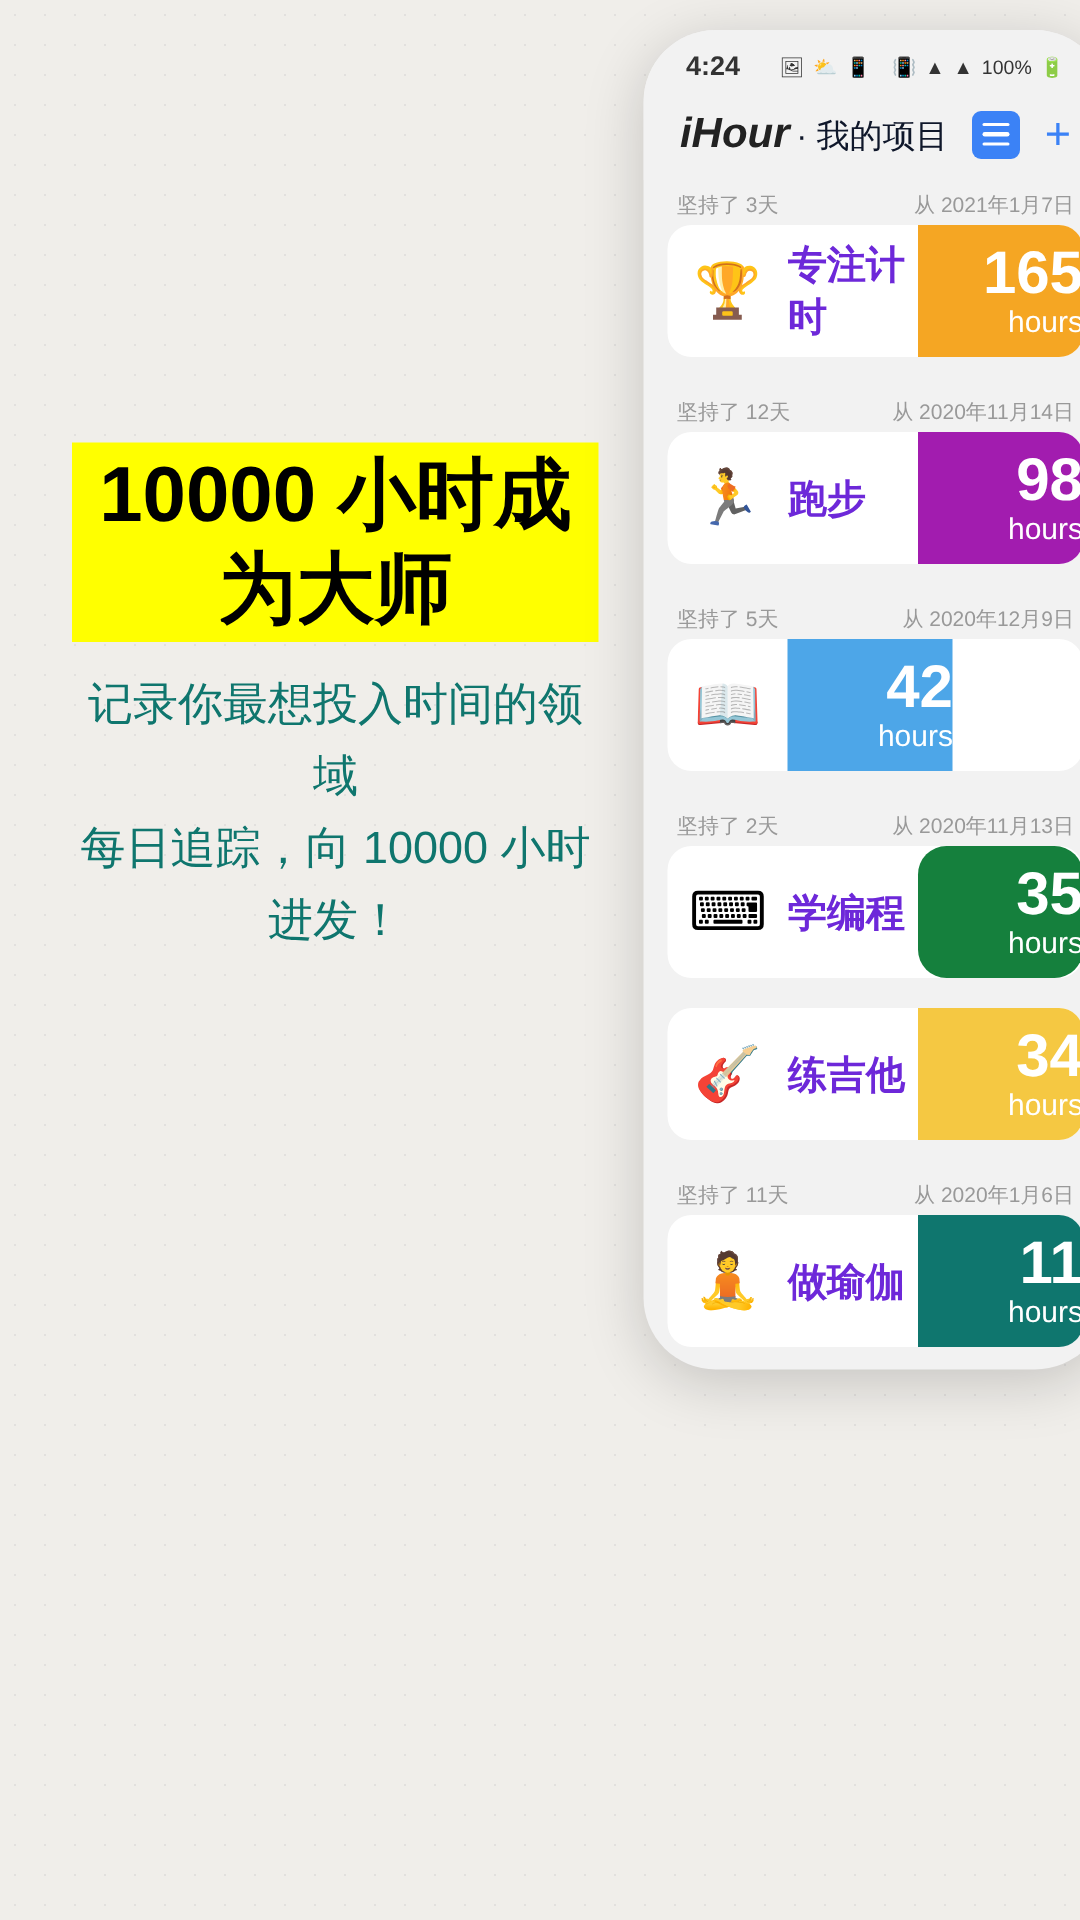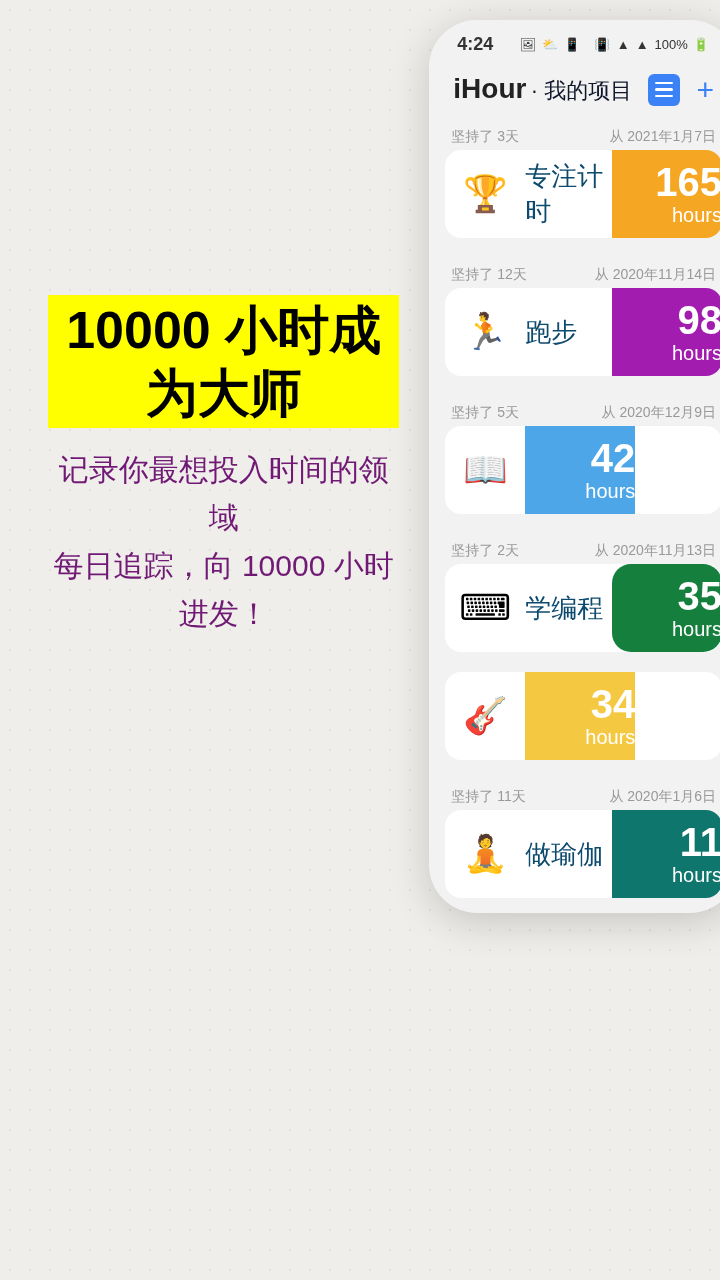--- a/index.html
+++ b/index.html
@@ -49,21 +49,21 @@
       font-size: 52px;
       font-weight: 900;
       color: #000;
       padding: 4px 12px;
       margin-bottom: 18px;
       line-height: 1.2;
     }
 
     .hero-sub {
       font-size: 30px;
-      color: #701a75;
+      color: #0f766e;
       font-weight: 500;
       line-height: 1.6;
     }
 
     
     .phone {
       width: 580px;
       background: #f2f2f2;
       border-radius: 48px;
       box-shadow: 0 8px 40px rgba(0,0,0,0.18);
@@ -105,20 +105,21 @@
       padding: 10px 24px 14px;
       display: flex;
       justify-content: space-between;
       align-items: center;
     }
 
     .app-title {
       font-size: 28px;
       font-weight: 800;
       color: #222;
+      font-style: italic;
     }
 
     .app-title-sub {
       font-size: 22px;
       font-weight: 400;
       color: #0f172a;
     }
 
     .header-icons {
       display: flex;
@@ -188,22 +189,22 @@
       display: flex;
       justify-content: center;
       align-items: center;
       font-size: 36px;
       flex-shrink: 0;
     }
 
     .project-name {
       flex: 1;
       font-size: 26px;
-      font-weight: 400;
-      color: #0c4a6e;
+      font-weight: 700;
+      color: #6d28d9;
     }
 
     .project-hours {
       width: 110px;
       height: 100%;
       display: flex;
       flex-direction: column;
       justify-content: center;
       align-items: flex-end;
       flex-shrink: 0;
@@ -327,20 +328,21 @@
             <div class="project-name">学编程</div>
             <div class="project-hours color-purple">
               <div class="hours-number">35</div>
               <div class="hours-label">hours</div>
             </div>
           </div>
         </div>
         <div class="project-group">
           <div class="project-card">
             <div class="project-icon">🎸</div>
+            <div class="project-name">练吉他</div>
             <div class="project-hours color-yellow">
               <div class="hours-number">34</div>
               <div class="hours-label">hours</div>
             </div>
           </div>
         </div>
         <div class="project-group">
           <div class="project-meta">
             <span>坚持了 11天</span>
             <span>从 2020年1月6日</span>

